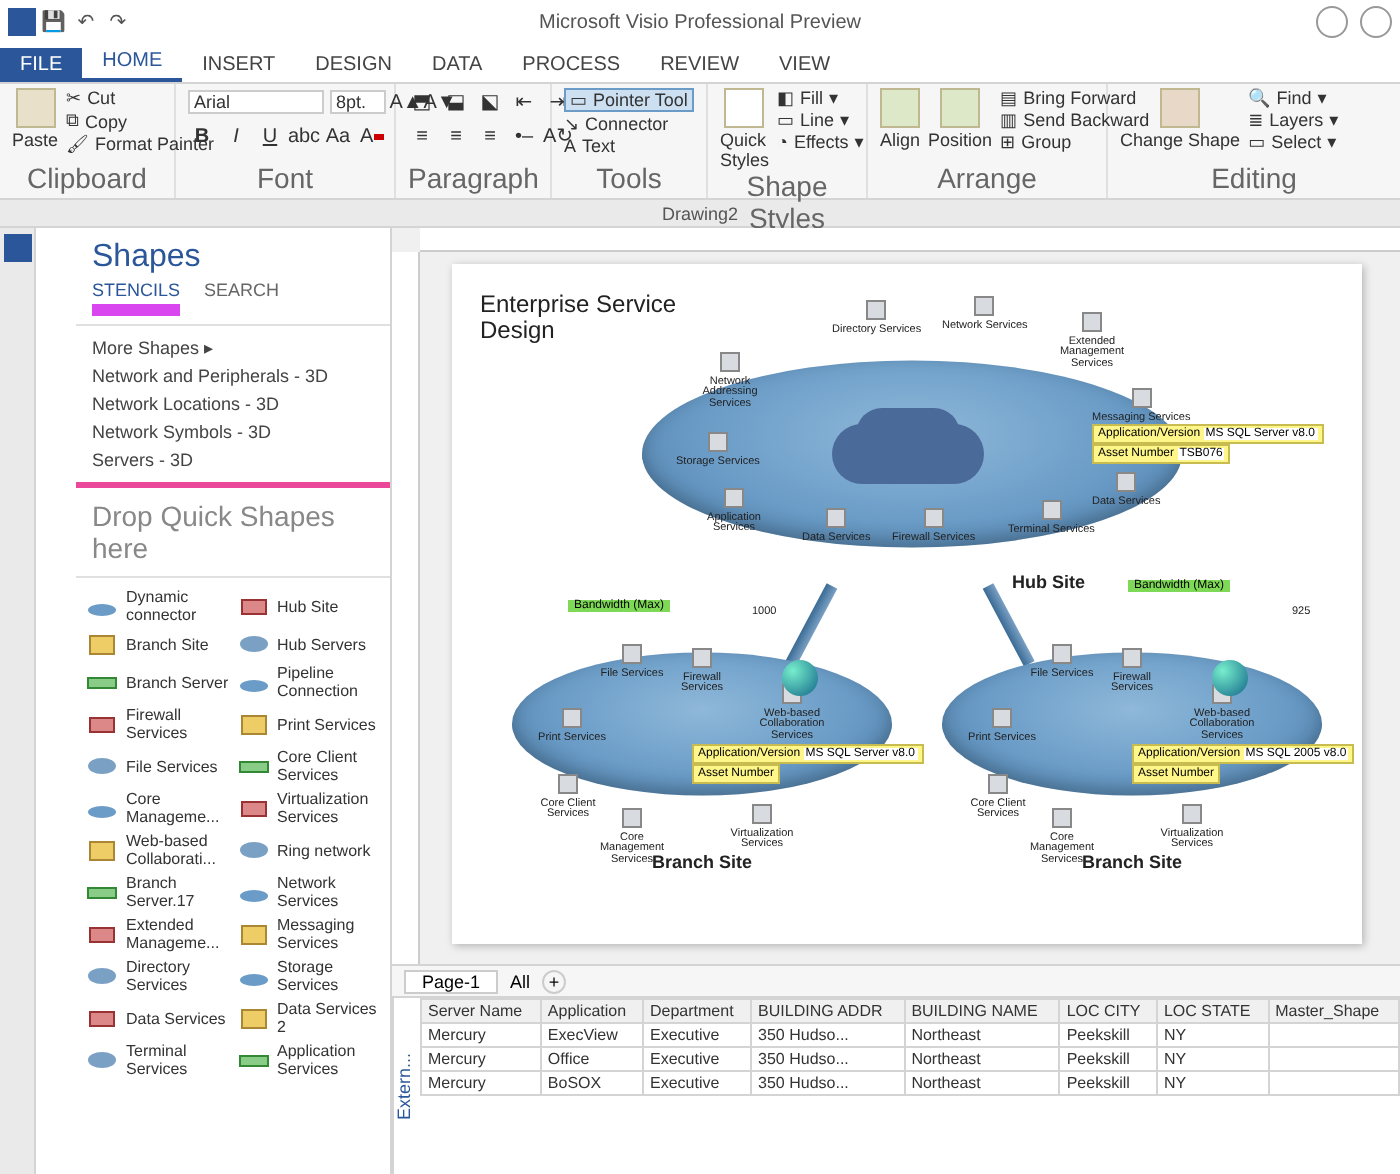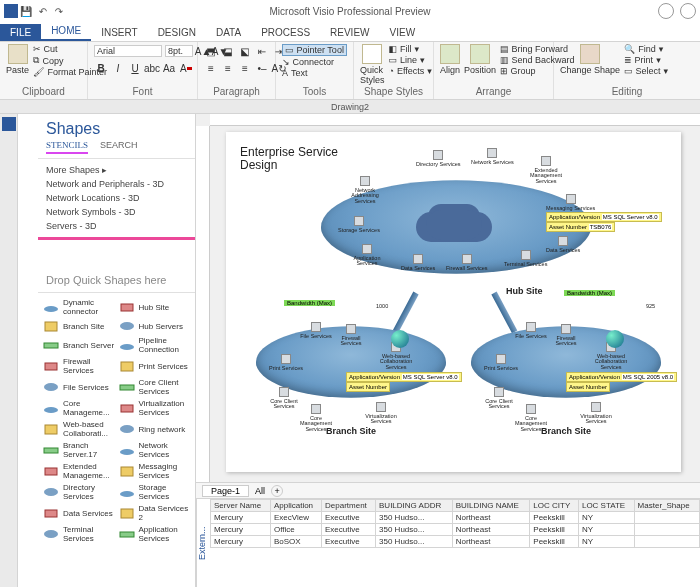--- a/index.html
+++ b/index.html
@@ -16,46 +16,46 @@
 
 
 .tabs { height: 20px; display: flex; align-items: flex-end; padding-left: 0; border-bottom: 1px solid #d4d4d4; }
 .filetab { background: #2b579a; color: #fff; padding: 3px 10px; font-size: 10px; }
 .rtab { padding: 3px 10px; font-size: 10px; color: #444; }
 .rtab.active { color: #2b579a; border-bottom: 2px solid #2b579a; }
 
 
 .ribbon { height: 58px; background: #f6f6f6; border-bottom: 1px solid #d4d4d4; display: flex; }
 .rgroup { border-right: 1px solid #e0e0e0; padding: 2px 6px; display:flex; flex-direction:column; justify-content:space-between; }
-.rgroup-label { text-align:center; font-size: 10px; color:#666; }
+.rgroup-label { text-align:center; font-size: 14px; color:#666; }
 .rgroup-body { display:flex; gap:4px; align-items:flex-start; flex:1; }
 .vbtn { display:flex; flex-direction:column; align-items:center; gap:1px; font-size:9px; color:#333; }
 .vbtn .ic { width:20px; height:20px; background:#e8e0c8; border:1px solid #c0b890; }
 .smallrow { font-size:9px; color:#333; display:flex; gap:3px; align-items:center; white-space:nowrap; }
 .fontsel { font-size:9px; border:1px solid #ccc; background:#fff; padding:0 2px; }
 .fmtbtn { width:14px; height:14px; border:1px solid transparent; display:inline-flex; align-items:center; justify-content:center; font-size:10px; color:#333; }
 .colorbar { width:14px; height:3px; background:#c00; display:block; }
 
 
 .subbar { height: 14px; background:#eaeaea; text-align:center; font-size:9px; color:#555; line-height:14px; border-bottom:1px solid #d4d4d4; }
 
 
 .vqbar { position:absolute; left:0; top:114px; width:18px; bottom:0; background:#eaeaea; border-right:1px solid #d4d4d4; }
 .vqbar .vqi { width:14px; height:14px; margin:3px auto; background:#2b579a; }
 
 
 .shapespanel { position:absolute; left:18px; top:114px; width:178px; bottom:0; background:#fff; border-right:1px solid #d4d4d4; overflow:hidden;padding-left:20px; }
 .shapes-hd { font-size:16px; color:#2b579a; padding:6px 8px 2px; }
 .shapes-tabs { display:flex; gap:12px; padding:0 8px 4px; border-bottom:1px solid #e0e0e0; }
 .shapes-tabs span { font-size:9px; color:#666; padding-bottom:2px; }
-.shapes-tabs span.on { color:#2b579a; border-bottom:2px solid #d946ef;font-family:Liberation Serif, serif; }
+.shapes-tabs span.on { color:#2b579a; border-bottom:6px solid #d946ef; }
 .stencil-list { padding:4px 8px; border-bottom:3px solid #ec4899; }
 .stencil-list div { font-size:9px; color:#444; padding:2px 0; }
 .stencil-list .cur { font-weight:bold; color:#2b579a; }
-.dropzone { padding:6px 8px; font-size:11px; color:#888; border-bottom:1px solid #e0e0e0;margin-top:28px; }
+.dropzone { padding:6px 8px; font-size:14px; color:#888; border-bottom:1px solid #e0e0e0; }
 .shapegrid { padding:4px 4px; display:grid; grid-template-columns: 1fr 1fr; gap:1px 2px; overflow:auto; }
 .shapeitem { display:flex; align-items:center; gap:3px; font-size:8px; color:#333; padding:1px 0; }
 .shapeitem .sic { width:18px; height:14px; flex:none; display:flex; align-items:center; justify-content:center; }
 .sic svg { width:18px; height:14px; }
 
 
 .canvas { position:absolute; left:196px; top:114px; right:0; height:368px; background:#f0f0f0; overflow:hidden; }
 .ruler-h { position:absolute; left:14px; right:0; top:0; height:12px; background:#fff; border-bottom:1px solid #ccc; }
 .ruler-v { position:absolute; left:0; top:12px; width:14px; bottom:0; background:#fff; border-right:1px solid #ccc; }
 .page { position:absolute; left:30px; top:18px; width:455px; height:340px; background:#fff; box-shadow:1px 1px 4px rgba(0,0,0,.25);padding-left:16px; }
@@ -208,21 +208,21 @@
     <div class="rgroup-label">Arrange</div>
   </div>
   <div class="rgroup" style="flex:1;border-right:none">
     <div class="rgroup-body">
       <div class="vbtn">
           <span class="ic" style="background:#e8d8c8"></span>
           <span>Change Shape</span>
         </div>
       <div style="display:flex;flex-direction:column;gap:1px">
         <div class="smallrow">🔍 <span>Find</span> ▾</div>
-        <div class="smallrow">≣ <span>Print</span> ▾</div>
+        <div class="smallrow">≣ <span>Layers</span> ▾</div>
         <div class="smallrow">▭ <span>Select</span> ▾</div>
       </div>
     </div>
     <div class="rgroup-label">Editing</div>
   </div>
 </div>
 
 <div class="subbar">Drawing2</div>
 
 <div class="vqbar">

